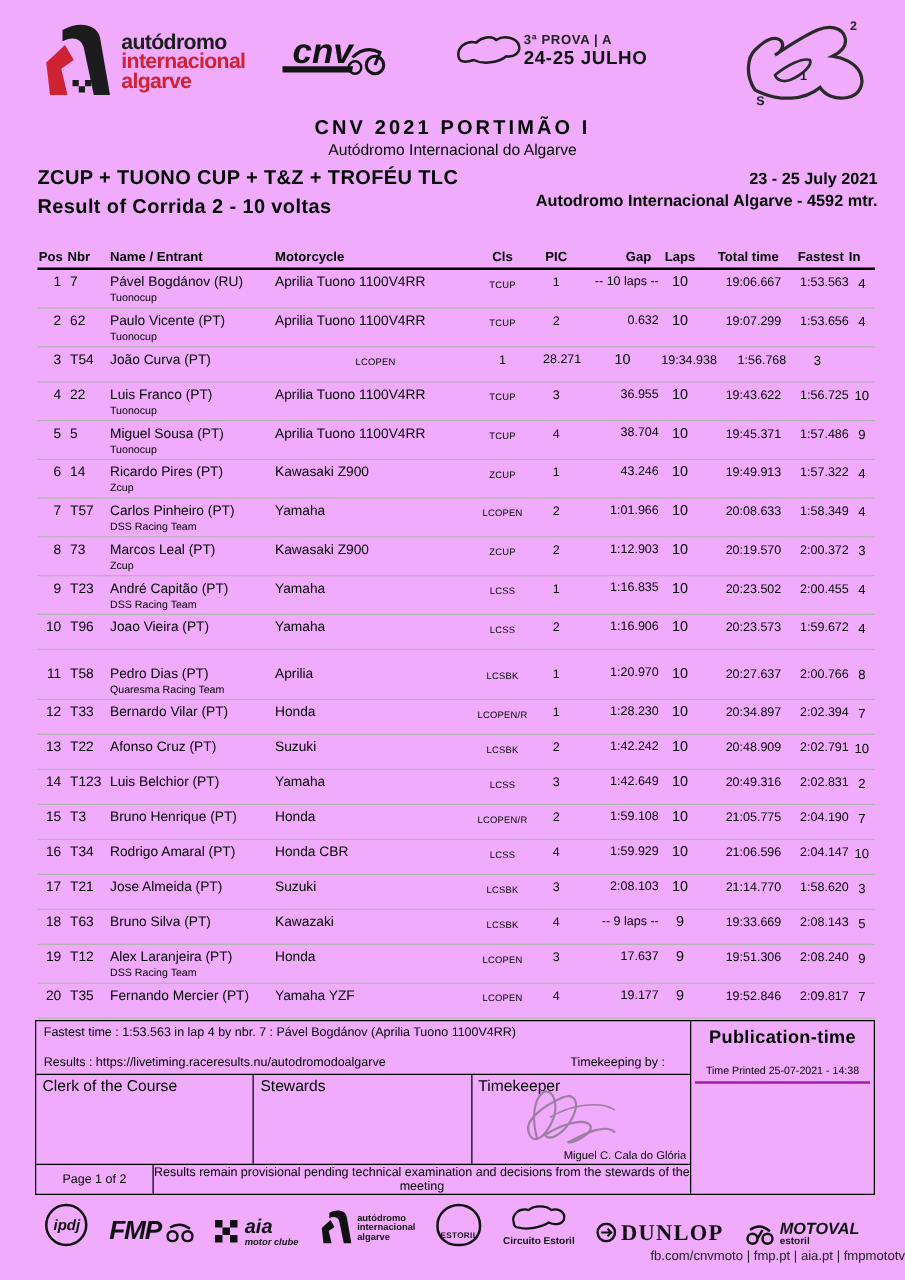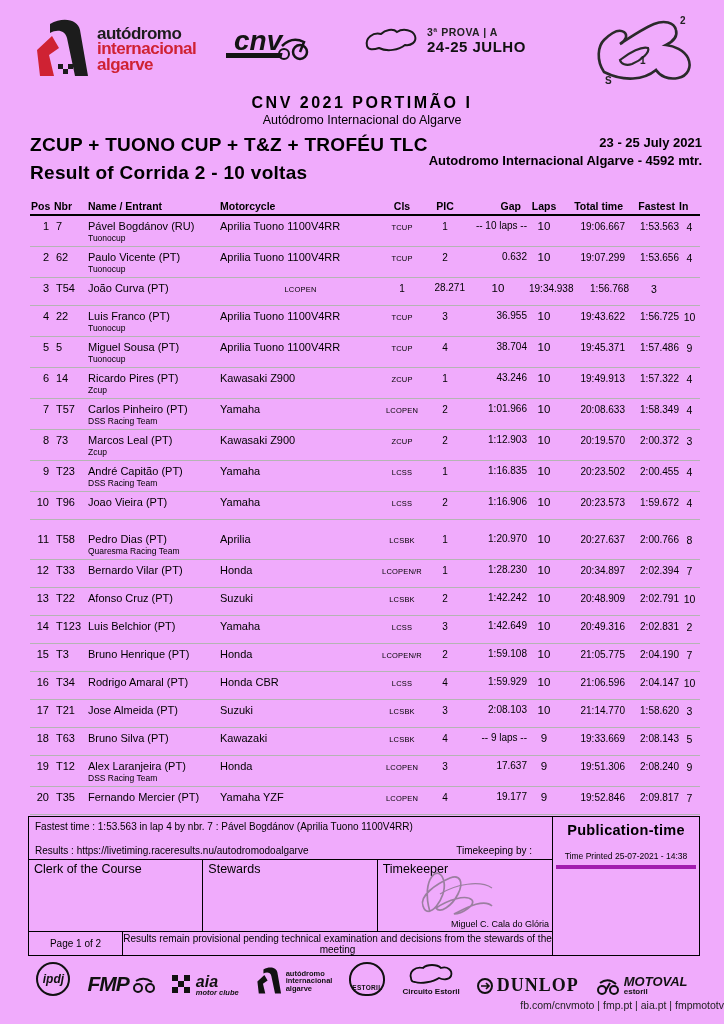--- a/index.html
+++ b/index.html
@@ -8,31 +8,31 @@
   .page { position:relative; width:724px; height:1024px; background:#f0abfc; overflow:hidden; }
 
   
   .aia-logo { position:absolute; left:34px; top:18px; display:flex; align-items:center; gap:7px; }
   .aia-text { line-height:0.92; font-weight:bold; font-size:17px; letter-spacing:-0.5px; }
   .aia-text .l1 { color:#1c1c1c; }
   .aia-text .l2, .aia-text .l3 { color:#cf2233; }
 
   .cnv-logo { position:absolute; left:226px; top:18px; }
 
-  .prova { position:absolute; left:363px; top:24px; display:flex; align-items:center; gap:8px; }
+  .prova { position:absolute; left:363px; top:24px; display:flex; align-items:center; gap:0; }
   .prova-text .p1 { font-size:10.5px; font-weight:bold; letter-spacing:0.5px; color:#222; }
   .prova-text .p2 { font-size:15px; font-weight:bold; letter-spacing:0.5px; color:#111; }
 
   .trackmap { position:absolute; right:20px; top:10px; }
   .trackmap text { font-weight:bold; font-size:10px; fill:#222; font-family:"Liberation Sans",sans-serif; }
 
   
   .title   { position:absolute; top:94px; left:0; width:100%; text-align:center; font-weight:bold; font-size:16px; letter-spacing:2.5px; }
   .subtitle{ position:absolute; top:113px; left:0; width:100%; text-align:center; font-size:12.5px; }
-  .info-left  { position:absolute; left:30px; top:131px; font-weight:bold; font-size:19px; letter-spacing:0.3px; line-height:1.45; }
+  .info-left  { position:absolute; left:30px; top:131px; font-weight:bold; font-size:16px; letter-spacing:0.3px; line-height:1.45; }
   .info-right { position:absolute; right:22px; top:134px; text-align:right; font-weight:bold; font-size:13px; line-height:1.4; }
 
   
   .results { position:absolute; left:30px; top:200px; width:670px; }
   .grid { display:grid; grid-template-columns:24px 34px 132px 161px 42px 44px 62px 30px 70px 50px 21px; }
   .thead { font-weight:bold; font-size:10.5px; border-bottom:2px solid #000; padding-bottom:2px; }
   .row { border-bottom:1px solid #b4b4b4; padding:4px 0 3px; min-height:28px; font-size:11px; }
   .row.break { padding-top:13px; }
   .c-pos  { text-align:right; padding-right:5px; }
   .c-nbr  { padding-left:2px; }
@@ -64,21 +64,21 @@
   .sign-row { flex:1; display:grid; grid-template-columns:1fr 1fr 1fr; border-top:1.5px solid #000; }
   .sign-cell { border-right:1.5px solid #000; padding:2px 5px; font-size:12.5px; position:relative; }
   .sign-cell:last-child { border-right:none; }
   .signature { position:absolute; left:18px; top:-6px; }
   .tk-name { position:absolute; right:3px; bottom:2px; font-size:9px; }
   .f-bottom { height:24px; display:grid; grid-template-columns:94px 1fr; border-top:1.5px solid #000; font-size:10px; }
   .page-cell { border-right:1.5px solid #000; display:flex; align-items:center; justify-content:center; }
   .disclaimer { display:flex; align-items:center; justify-content:center; text-align:center; }
   .f-right { padding-top:5px; text-align:center; }
   .pub-title { font-weight:bold; font-size:14.5px; letter-spacing:0.3px; }
-  .time-printed { font-size:8.5px; margin-top:13px; padding-bottom:4px; border-bottom:4px solid #a21caf; margin-left:3px; margin-right:3px; }
+  .time-printed { font-size:8.5px; margin-top:13px; padding-bottom:4px; border-bottom:2px solid #a21caf; margin-left:3px; margin-right:3px; }
 
   
   .sponsors { position:absolute; left:0; top:962px; width:100%; display:flex; justify-content:center; align-items:flex-end; gap:17px; }
   .sp { display:flex; align-items:center; gap:4px; color:#111; }
   .sp-ipdj { width:34px; height:34px; border:2.5px solid #111; border-radius:50%; display:flex; align-items:center; justify-content:center; font-weight:bold; font-style:italic; font-size:12px; }
   .sp-fmp { font-weight:bold; font-style:italic; font-size:21px; letter-spacing:-1px; }
   .stack { line-height:0.95; }
   .sp-aia-name { font-weight:bold; font-style:italic; font-size:16px; }
   .sp-aia-sub  { font-weight:bold; font-style:italic; font-size:7.5px; }
   .sp-auto-lines { font-weight:bold; font-size:7.5px; line-height:1.0; }

